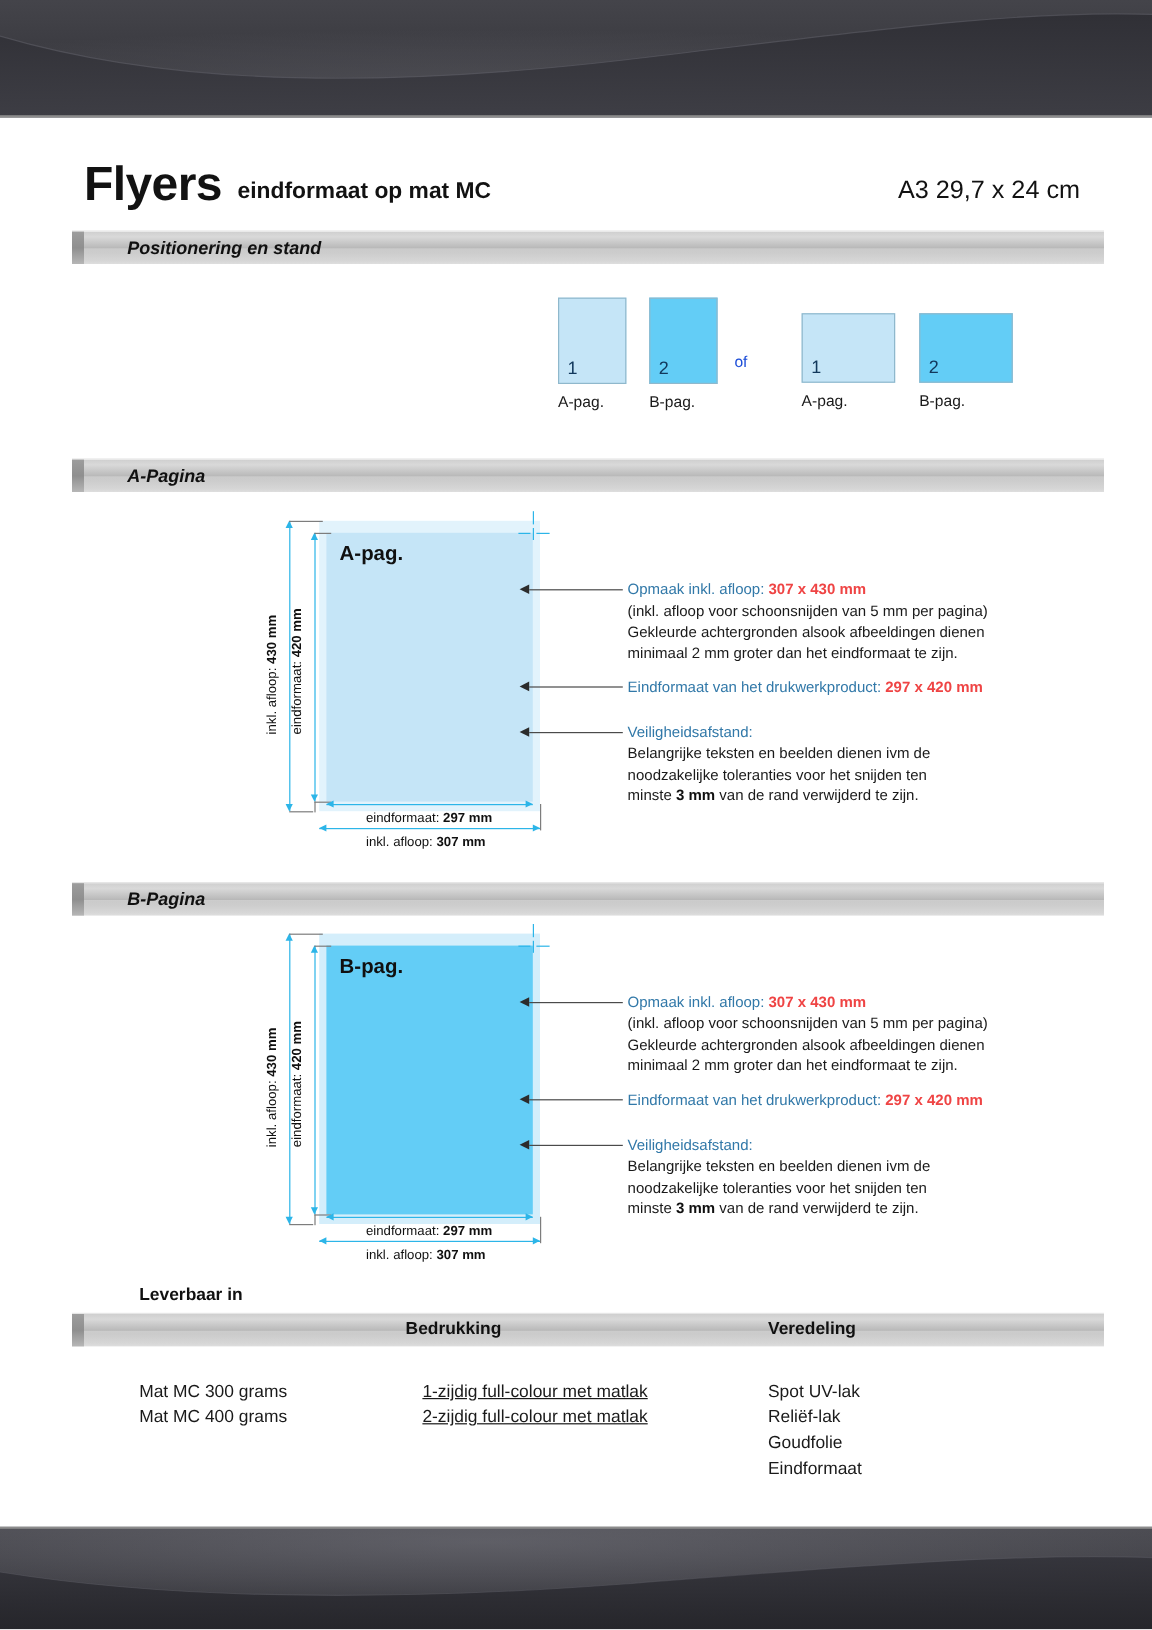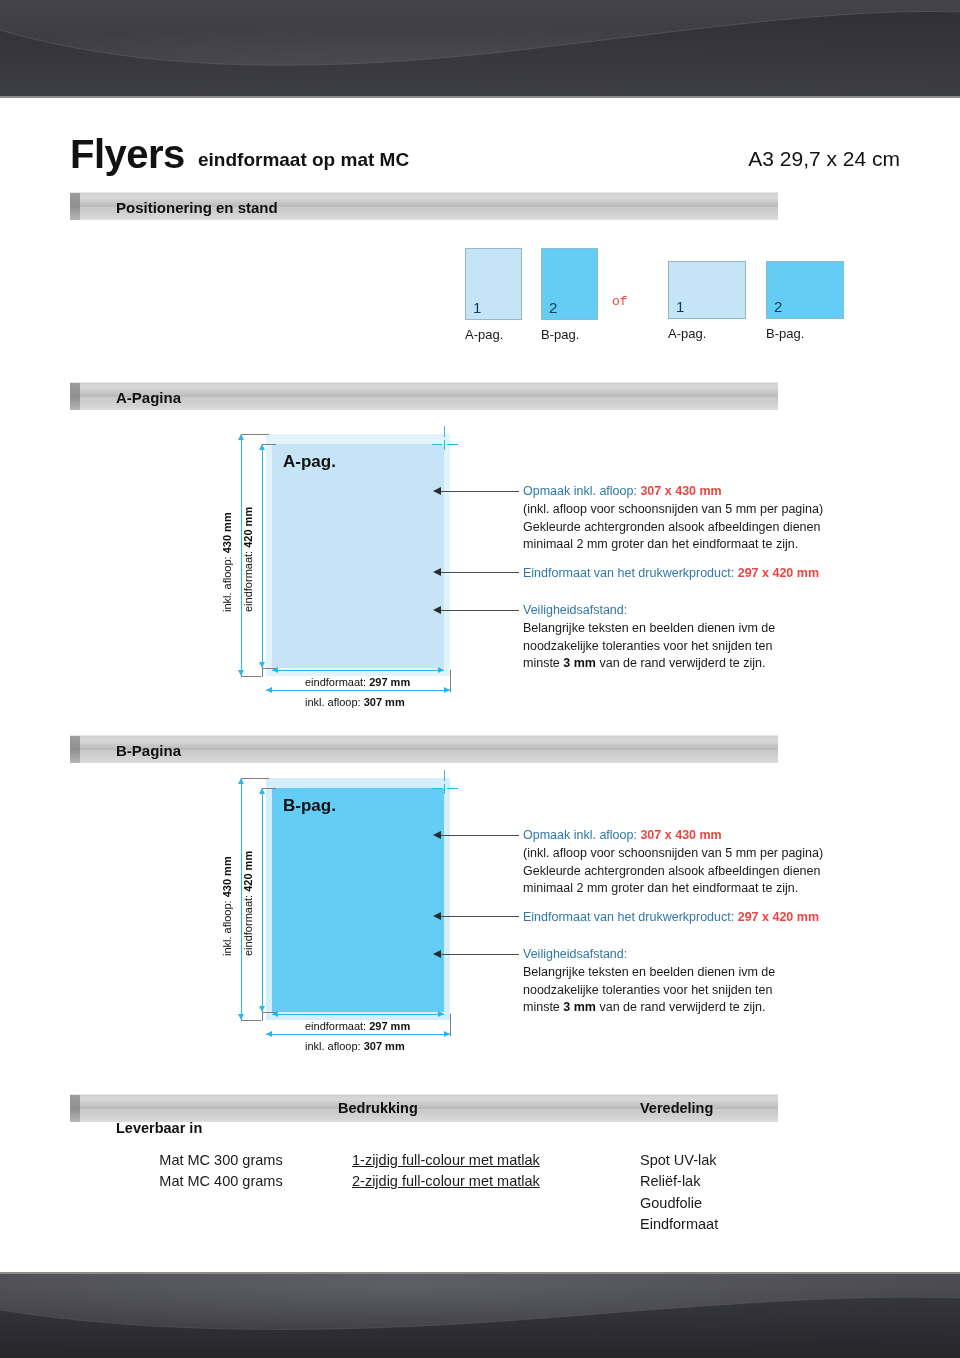--- a/index.html
+++ b/index.html
@@ -35,25 +35,26 @@
     position: absolute; left: 128px; bottom: 3px;
     font-size: 19px; font-weight: bold; color: #121212;
   }
   .title-size {
     position: absolute; right: 0; bottom: 3px;
     font-size: 21px; color: #121212; white-space: nowrap;
   }
 
   
   .bar {
-    position: absolute; left: 70px; width: 708px; height: 28px;
+    position: absolute; left: 60px; width: 860px; height: 28px;
     background: linear-gradient(180deg,
         #cfcfcf 0%, #d9d9d9 16%, #bdbdbd 46%,
         #b3b3b3 55%, #cdcdcd 80%, #dedede 100%);
     border-top: 1px solid #e6e6e6;
+    font-style: italic;
   }
   .bar::before {
     content: ""; position: absolute; left: 0; top: 0; width: 10px; height: 100%;
     background: linear-gradient(180deg, #9d9d9d, #8f8f8f 50%, #b6b6b6);
   }
   .bar::after {
     content: ""; position: absolute; left: 10px; right: 0; top: 52%;
     height: 40%;
     background: linear-gradient(180deg, rgba(255,255,255,.34), rgba(255,255,255,0));
     pointer-events: none;
@@ -72,21 +73,21 @@
     font-size: 15px; color: #12385c;
   }
   .thumb .cap {
     position: absolute; left: 0; top: 100%; margin-top: 7px;
     font-size: 13px; color: #1a1a1a; white-space: nowrap;
   }
   .a-fill { background: #c5e5f7; }
   .b-fill { background: #63cdf6; }
   .of-label {
     position: absolute; left: 612px; top: 294px;
-    font-size: 13px; color: #ef4444; font-family: Liberation Mono, monospace;
+    font-size: 13px; color: #1d4ed8;
   }
 
   
   .diagram { position: absolute; left: 0; width: 960px; }
   .bleed-rect { position: absolute; }
   .trim-rect  { position: absolute; }
   .pag-label {
     position: absolute; font-size: 17px; font-weight: bold; color: #101010;
   }
 
@@ -383,26 +384,26 @@
       <div class="head">Veiligheidsafstand:</div>
       <div>Belangrijke teksten en beelden dienen ivm de</div>
       <div>noodzakelijke toleranties voor het snijden ten</div>
       <div>
         <span>minste </span><b>3 mm</b><span> van de rand verwijderd te zijn.</span>
       </div>
     </div>
   </div>
 
   <div class="bar" style="top:1094px"></div>
-  <div class="tbl-head" style="left:116px; top:1120px;text-align:center;">Leverbaar in</div>
+  <div class="tbl-head" style="left:116px; top:1071px;text-align:center;">Leverbaar in</div>
   <div class="tbl-head" style="left:338px; top:1100px;">Bedrukking</div>
   <div class="tbl-head" style="left:640px; top:1100px;">Veredeling</div>
 
   <div class="tbl">
-    <div class="tbl-col" style="left:116px; top:1150px; width:210px;text-align:center;">
+    <div class="tbl-col" style="left:116px; top:1150px; width:210px;">
       <div>Mat MC  300 grams</div>
       <div>Mat MC  400 grams</div>
     </div>
 
     <div class="tbl-col" style="left:352px; top:1150px; width:290px;text-decoration:underline;">
       <div>1-zijdig full-colour met matlak</div>
       <div>2-zijdig full-colour met matlak</div>
     </div>
 
     <div class="tbl-col" style="left:640px; top:1150px; width:220px;">

